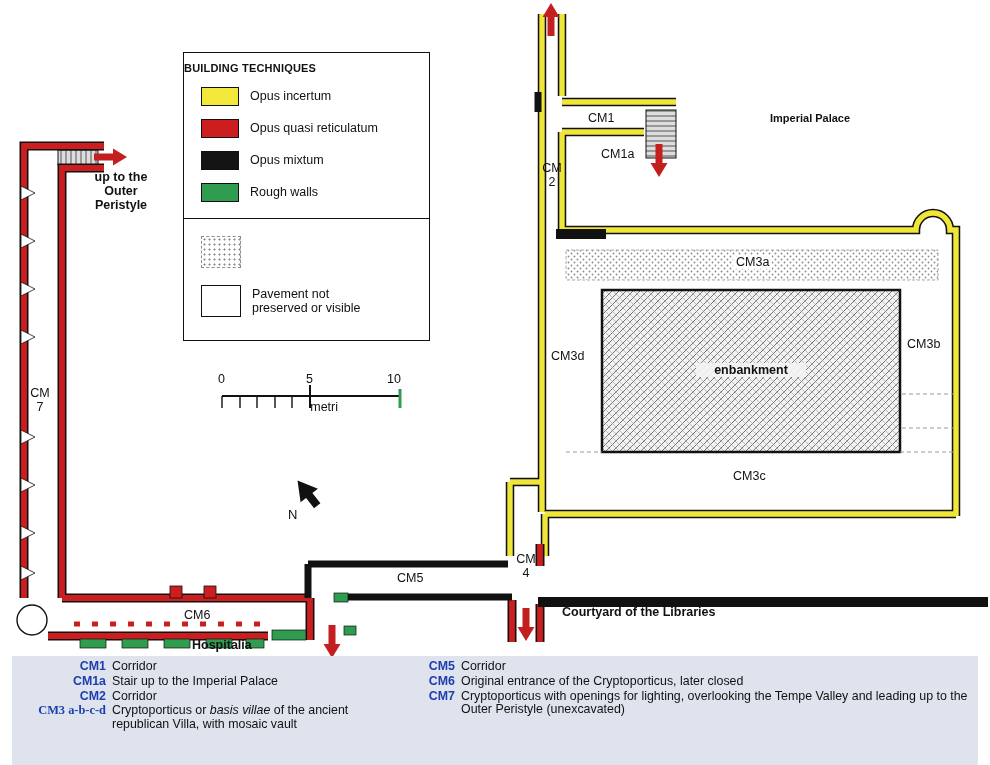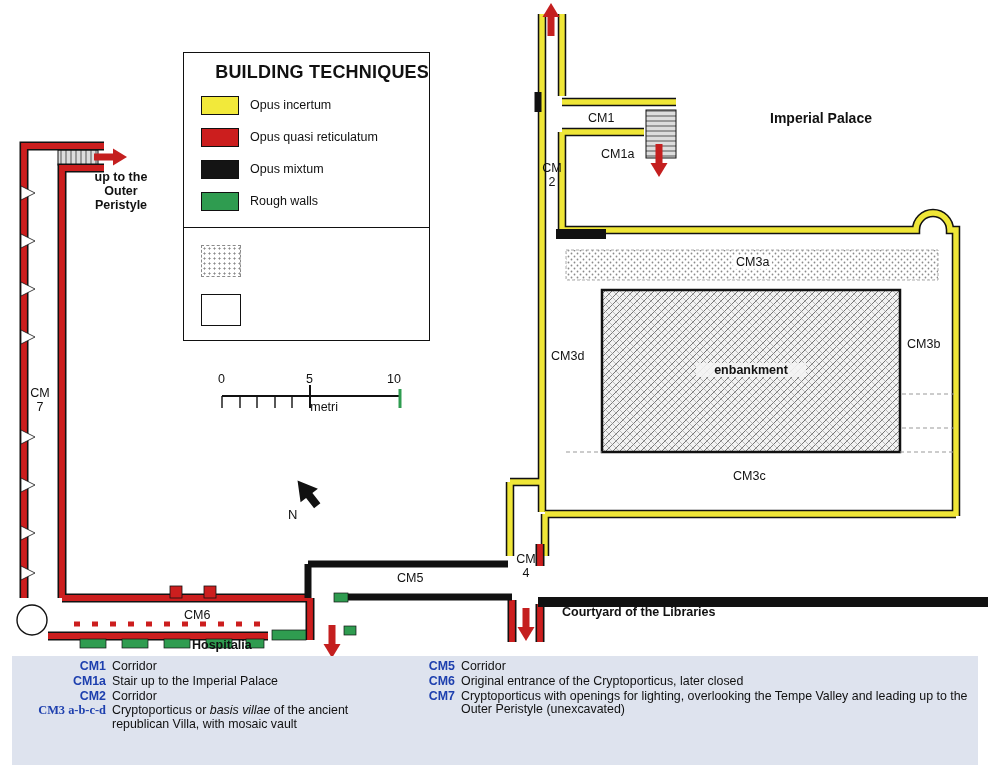--- a/index.html
+++ b/index.html
@@ -9,21 +9,21 @@
   .plan-svg{position:absolute;left:0;top:0;z-index:1}
 
   
   .pl{position:absolute;font-size:12.5px;line-height:14px;color:#111;z-index:5;white-space:normal}
   .plb{font-weight:bold}
   .ctr{text-align:center}
   .nowrap{white-space:nowrap}
 
   
   .legend{position:absolute;left:183px;top:52px;width:247px;height:289px;background:#fff;border:1.6px solid #111;z-index:6}
-  .legend-title{text-align:right;font-weight:bold;font-size:18px;padding-top:9px;letter-spacing:.2px}
+  .legend-title{text-align:left;font-weight:bold;font-size:11px;padding-top:9px;letter-spacing:.2px}
   .lrow{display:flex;align-items:center;gap:11px;margin:13px 0 0 17px}
   .lrow.tall{margin-top:17px;align-items:center}
   .sw{width:38px;height:19px;border:1px solid #111;flex:0 0 auto;background:#fff}
   .sw.tall{width:40px;height:32px}
   .sw-mosaic{border:1px dashed #8a8a8a;background-color:#fff;
     background-image:radial-gradient(#8a8a8a 0.9px,transparent 1.15px);background-size:5px 5px}
   .llabel{font-size:12.5px;line-height:14.5px;color:#111}
   .llabel.narrow{width:134px}
   .ldiv{border-top:1.3px solid #111;margin-top:16px}
 
@@ -241,40 +241,41 @@
       <span class="llabel">Rough walls</span>
     </div>
 
     <div class="ldiv"></div>
 
     <div class="lrow tall">
       <span class="sw tall sw-mosaic"></span>
     </div>
     <div class="lrow tall">
       <span class="sw tall"></span>
+      <span class="llabel narrow">Pavement not preserved or visible</span>
     </div>
   </div>
 
   <div class="scale-num" style="left:218px;top:372px">0</div>
   <div class="scale-num" style="left:306px;top:372px">5</div>
   <div class="scale-num" style="left:387px;top:372px">10</div>
   <div class="scale-num" style="left:278px;top:400px;width:60px;text-align:right">metri</div>
   <div class="pl" style="left:288px;top:508px;font-size:13px">N</div>
 
   <div class="pl plb ctr" style="left:84px;top:170px;width:74px">up to the Outer Peristyle</div>
   <div class="pl ctr" style="left:26px;top:386px;width:28px">CM 7</div>
   <div class="pl nowrap" style="left:184px;top:608px">CM6</div>
   <div class="pl plb nowrap" style="left:192px;top:638px">Hospitalia</div>
   <div class="pl nowrap" style="left:397px;top:571px">CM5</div>
   <div class="pl ctr" style="left:512px;top:552px;width:28px">CM 4</div>
   <div class="pl plb nowrap" style="left:562px;top:605px">Courtyard of the Libraries</div>
   <div class="pl nowrap" style="left:588px;top:111px">CM1</div>
   <div class="pl nowrap" style="left:601px;top:147px">CM1a</div>
   <div class="pl ctr" style="left:539px;top:161px;width:26px">CM 2</div>
-  <div class="pl plb nowrap" style="left:770px;top:111px;font-size:14px">Imperial Palace</div>
+  <div class="pl plb nowrap" style="left:770px;top:111px;font-size:11px">Imperial Palace</div>
   <div class="pl nowrap" style="left:733px;top:255px;background:rgba(255,255,255,.85);padding:0 3px">CM3a</div>
   <div class="pl nowrap" style="left:907px;top:337px">CM3b</div>
   <div class="pl nowrap" style="left:733px;top:469px">CM3c</div>
   <div class="pl nowrap" style="left:551px;top:349px">CM3d</div>
   <div class="pl plb ctr" style="left:696px;top:363px;width:110px;background:rgba(244,244,244,.9)">enbankment</div>
 
   <div class="keyarea" style="background: rgb(222, 227, 238);">
     <div class="kcol kcol-left">
       <div class="kentry">
         <span class="kcode" style="color: rgb(29, 63, 174);">CM1</span>

